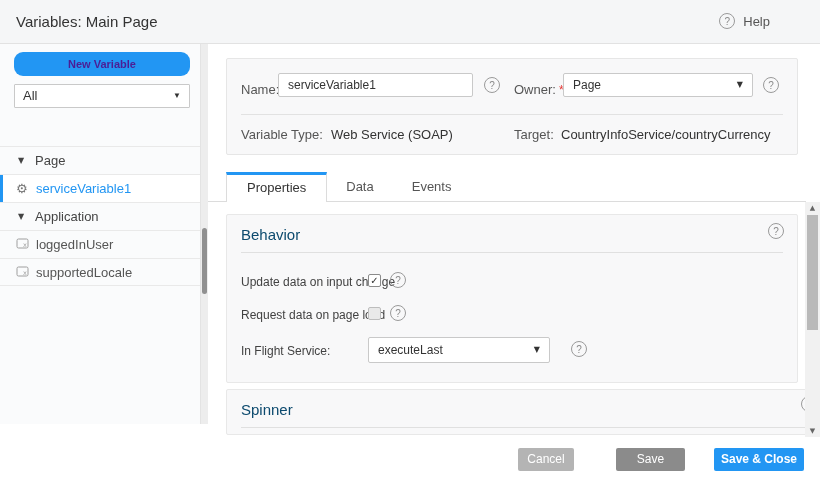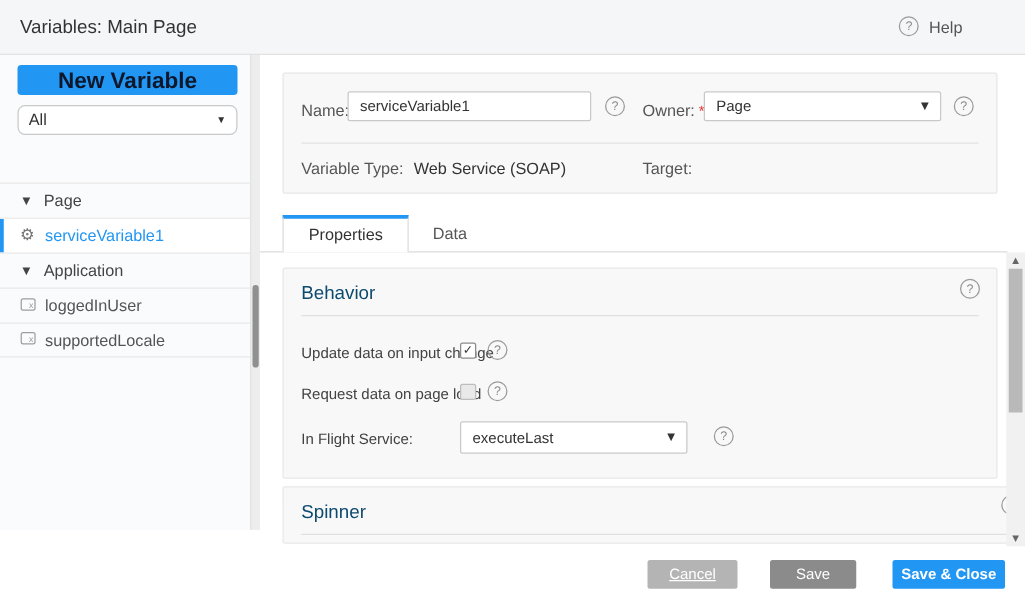--- a/index.html
+++ b/index.html
@@ -15,22 +15,22 @@
   .app-header{left:0;top:0;width:820px;height:44px;background:#f5f6f7;border-bottom:1px solid #e2e2e2;box-sizing:border-box;}
   .page-title{left:16px;top:13px;font-size:15px;color:#333;}
   .help-btn{right:50px;top:13px;display:flex;align-items:center;gap:8px;cursor:pointer;}
   .help-circle{display:inline-flex;align-items:center;justify-content:center;width:16px;height:16px;border:1px solid #9a9a9a;border-radius:50%;font-size:10px;color:#8a8a8a;box-sizing:border-box;background:transparent;}
   .help-label{font-size:13px;color:#555;}
 
   
   .sidebar{left:0;top:44px;width:208px;height:380px;background:#fafbfc;}
   .sb-scrollbar{position:absolute;right:0;top:0;width:8px;height:100%;background:#ededed;border-left:1px solid #e3e3e3;box-sizing:border-box;}
   .sb-thumb{position:absolute;left:1px;top:184px;width:5px;height:66px;background:#909090;border-radius:3px;}
-  .new-var-btn{left:14px;top:8px;width:176px;height:24px;background:#2296f3;color:#0f172a;font-size:18px;font-weight:bold;text-align:center;line-height:24px;border-radius:3px;cursor:pointer;}
-  .filter-select{left:14px;top:40px;width:176px;height:24px;background:#fff;border:1px solid #c9c9c9;border-radius:6px;box-sizing:border-box;font-size:13px;color:#333;line-height:22px;padding:0 8px;cursor:pointer;}
+  .new-var-btn{left:14px;top:8px;width:176px;height:24px;background:#2296f3;color:#4c1d95;font-size:11px;font-weight:bold;text-align:center;line-height:24px;border-radius:9px;cursor:pointer;}
+  .filter-select{left:14px;top:40px;width:176px;height:24px;background:#fff;border:1px solid #c9c9c9;border-radius:1px;box-sizing:border-box;font-size:13px;color:#333;line-height:22px;padding:0 8px;cursor:pointer;}
   .filter-caret{position:absolute;right:8px;top:0;font-size:8px;color:#333;line-height:22px;}
   .search-box{left:14px;top:73px;width:176px;height:22px;background:#fff;border:1px solid #cfcfcf;border-radius:3px;box-sizing:border-box;display:flex;align-items:center;padding:0 6px;gap:5px;}
   .search-box input{border:none;outline:none;background:transparent;font-size:12px;color:#555;width:140px;font-family:"Liberation Sans",sans-serif;}
   .search-box input::placeholder{color:#9b9b9b;}
   .tree{left:0;top:102px;width:200px;}
   .tree-row{height:28px;display:flex;align-items:center;border-top:1px solid #e9e9e9;box-sizing:border-box;cursor:pointer;background:transparent;}
   .tree-row.last{border-bottom:1px solid #e9e9e9;}
   .tree-row .tri{width:12px;margin-left:18px;font-size:8px;color:#444;font-family:"DejaVu Sans",sans-serif;}
   .tree-row .grp-label{font-size:13px;color:#444;margin-left:5px;}
   .tree-row .itm-icon{width:15px;margin-left:16px;color:#757575;font-size:13px;line-height:13px;font-family:"DejaVu Sans",sans-serif;}
@@ -70,21 +70,21 @@
 
   
   .main-scrollbar{left:805px;top:202px;width:15px;height:235px;background:#f1f1f1;cursor:pointer;}
   .msb-arrow{position:absolute;left:0;width:15px;height:12px;text-align:center;font-size:7px;color:#666;line-height:12px;font-family:"DejaVu Sans",sans-serif;}
   .msb-up{top:0;}
   .msb-down{bottom:0;}
   .msb-thumb{position:absolute;left:2px;top:13px;width:11px;height:115px;background:#b9b9b9;}
 
   
   .footer-btn{top:448px;height:23px;line-height:23px;text-align:center;color:#fff;font-size:12px;border-radius:2px;cursor:pointer;}
-  .btn-cancel{left:518px;width:72px;background:#b4b4b4;text-decoration:underline;}
+  .btn-cancel{left:518px;width:56px;background:#b4b4b4;}
   .btn-save{left:616px;width:69px;background:#8b8b8b;}
   .btn-saveclose{left:714px;width:90px;background:#2296f3;font-weight:bold;}
 </style>
 </head>
 <body>
 
 <div class="abs app-header">
   <div class="abs page-title">Variables: Main Page</div>
   <div class="abs help-btn">
     <span class="help-circle">?</span>
@@ -153,26 +153,28 @@
     <span>Page</span>
     <span class="caret">▼</span>
   </div>
   <span class="abs help-circle" style="left:536px;top:18px;">?</span>
 
   <div class="abs panel-divider"></div>
 
   <span class="abs lbl" style="left:14px;top:68px;">Variable Type:</span>
   <span class="abs val" style="left:104px;top:68px;">Web Service (SOAP)</span>
   <span class="abs lbl" style="left:287px;top:68px;">Target:</span>
+  <span class="abs val" style="left:334px;top:68px;">CountryInfoService/countryCurrency</span>
 </div>
 
 <div class="abs tabs-underline"></div>
 <div class="abs tabbar">
   <div class="tab active">Properties</div>
   <div class="tab">Data</div>
+  <div class="tab">Events</div>
 </div>
 
 <div class="abs card behavior-card">
   <span class="abs card-title">Behavior</span>
   <span class="abs help-circle card-help">?</span>
   <div class="abs card-divider"></div>
 
   <span class="abs f-lbl" style="left:14px;top:60px;">Update data on input change</span>
   <div class="abs cb" style="left:141px;top:59px;">
     <span>✓</span>

